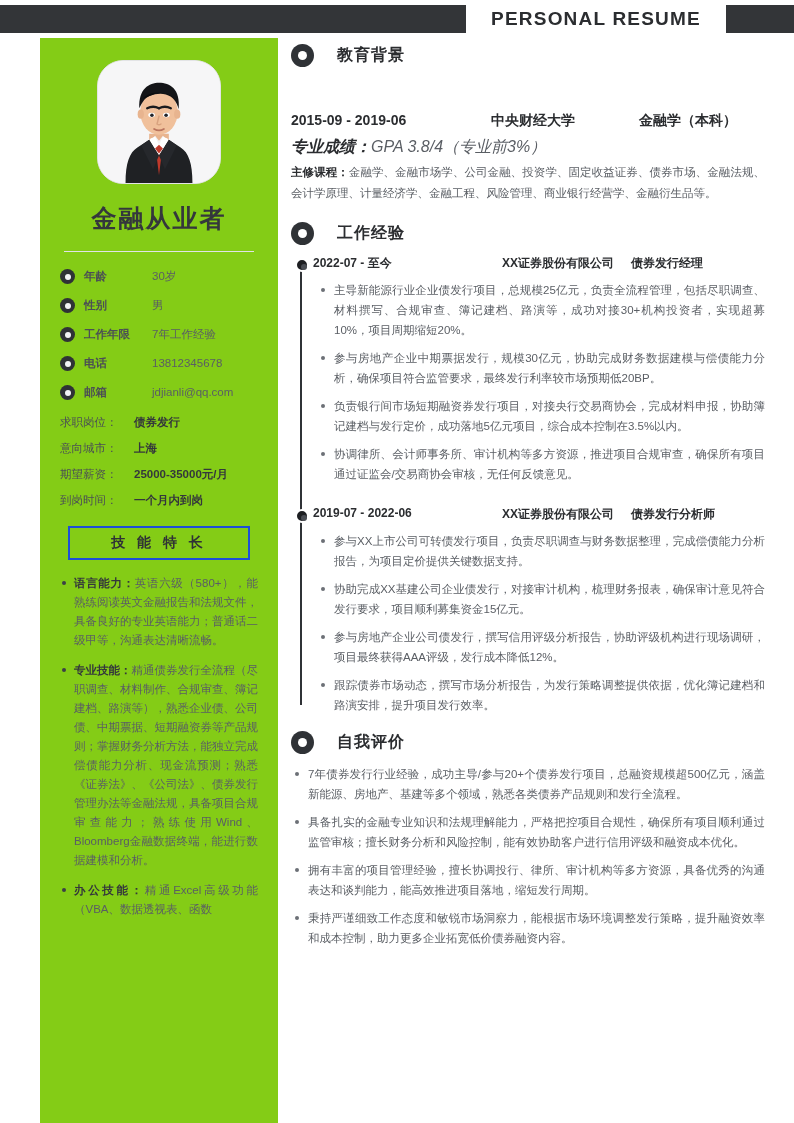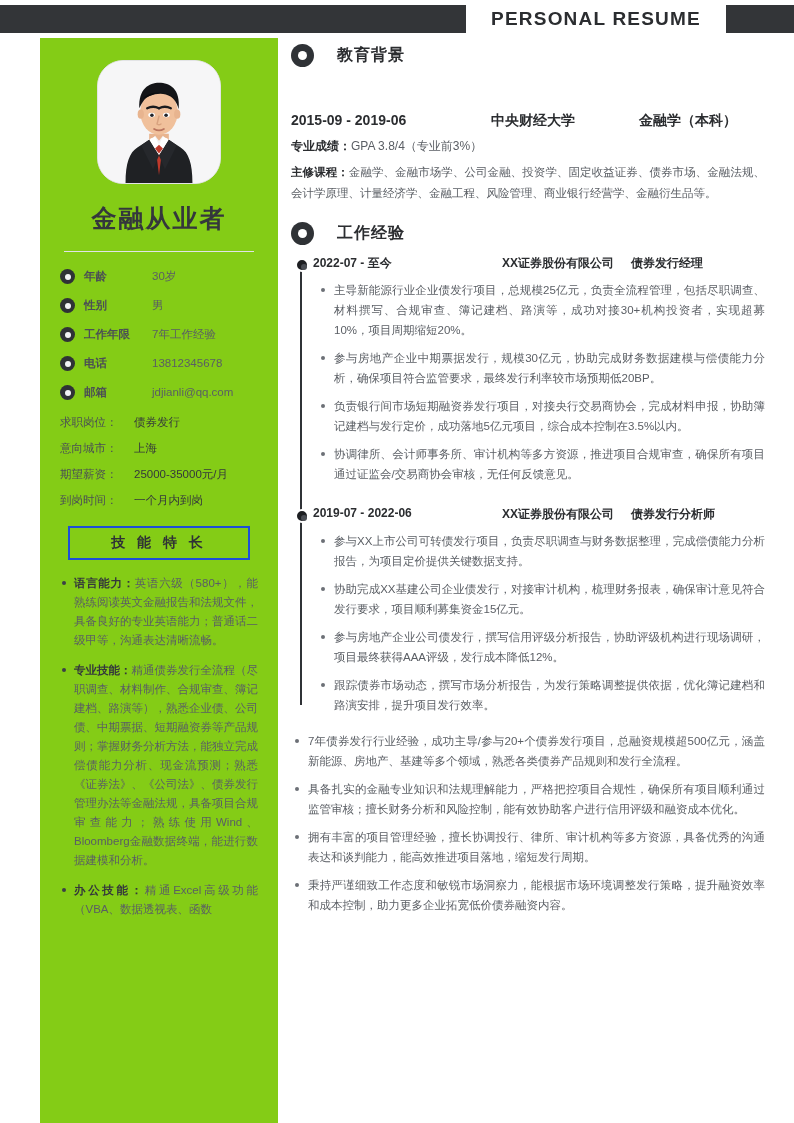--- a/index.html
+++ b/index.html
@@ -64,21 +64,21 @@
     width: 68px; margin-left: 9px; font-size: 11.5px; color: #4b4f55; font-weight: bold;
     line-height: 16px;
   }
   .contact-value {
     flex: 1; font-size: 11.5px; color: #5a5e64; line-height: 16px; word-break: break-all;
   }
 
   .pref-list { margin-top: 14px; }
   .pref-row { display: flex; margin-bottom: 10px; font-size: 11.5px; line-height: 16px; }
   .pref-label { width: 74px; color: #4b4f55; }
-  .pref-value { flex: 1; color: #34373c; font-weight: normal; }
+  .pref-value { flex: 1; color: #34373c; font-weight: bold; }
 
   .skill-title-box {
     margin: 18px 8px 0; height: 34px;
     border: 2px solid #1d4ed8;
     display: flex; align-items: center; justify-content: center;
     font-size: 14px; font-weight: bold; color: #2f3236; letter-spacing: 4px;
   }
   .skill-list { margin-top: 14px; padding-left: 2px; }
   .skill-item {
     display: flex; margin-bottom: 11px;
@@ -111,21 +111,21 @@
   }
 
   
   .edu-row {
     display: flex; font-size: 14px; font-weight: bold; color: #2b2d30;
     margin-bottom: 7px; align-items: baseline; margin-top: 45px;
   }
   .edu-date { width: 200px; }
   .edu-school { width: 148px; }
   .edu-major { flex: 1; }
-  .edu-line { font-size: 12px; color: #5a5e64; line-height: 19px; margin-bottom: 6px; }
+  .edu-line { font-size: 16px; color: #5a5e64; line-height: 19px; margin-bottom: 6px; font-style: italic; }
   .edu-line b { color: #2b2d30; }
   .edu-para { font-size: 11.5px; color: #5a5e64; line-height: 21px; text-align: justify; }
   .edu-para b { color: #2b2d30; }
 
   
   .timeline { position: relative; padding-left: 22px; margin-top: 4px; }
   .timeline::before {
     content: ""; position: absolute; left: 9px; top: 6px; bottom: 10px;
     width: 2px; background: #2f3236;
   }
@@ -353,20 +353,24 @@
                 <span class="b-dot"></span>
                 <span class="b-text">跟踪债券市场动态，撰写市场分析报告，为发行策略调整提供依据，优化簿记建档和路演安排，提升项目发行效率。</span>
               </div>
           </div>
         </div>
 
       </div>
     </div>
 
     <div class="section" style="margin-top:6px;">
+      <div class="section-head">
+        <span class="sec-ring"></span>
+        <span class="sec-title">自我评价</span>
+      </div>
       <div class="eval-list">
         <div class="b-item">
             <span class="b-dot"></span>
             <span class="b-text">7年债券发行行业经验，成功主导/参与20+个债券发行项目，总融资规模超500亿元，涵盖新能源、房地产、基建等多个领域，熟悉各类债券产品规则和发行全流程。</span>
           </div>
         <div class="b-item">
             <span class="b-dot"></span>
             <span class="b-text">具备扎实的金融专业知识和法规理解能力，严格把控项目合规性，确保所有项目顺利通过监管审核；擅长财务分析和风险控制，能有效协助客户进行信用评级和融资成本优化。</span>
           </div>
         <div class="b-item">

